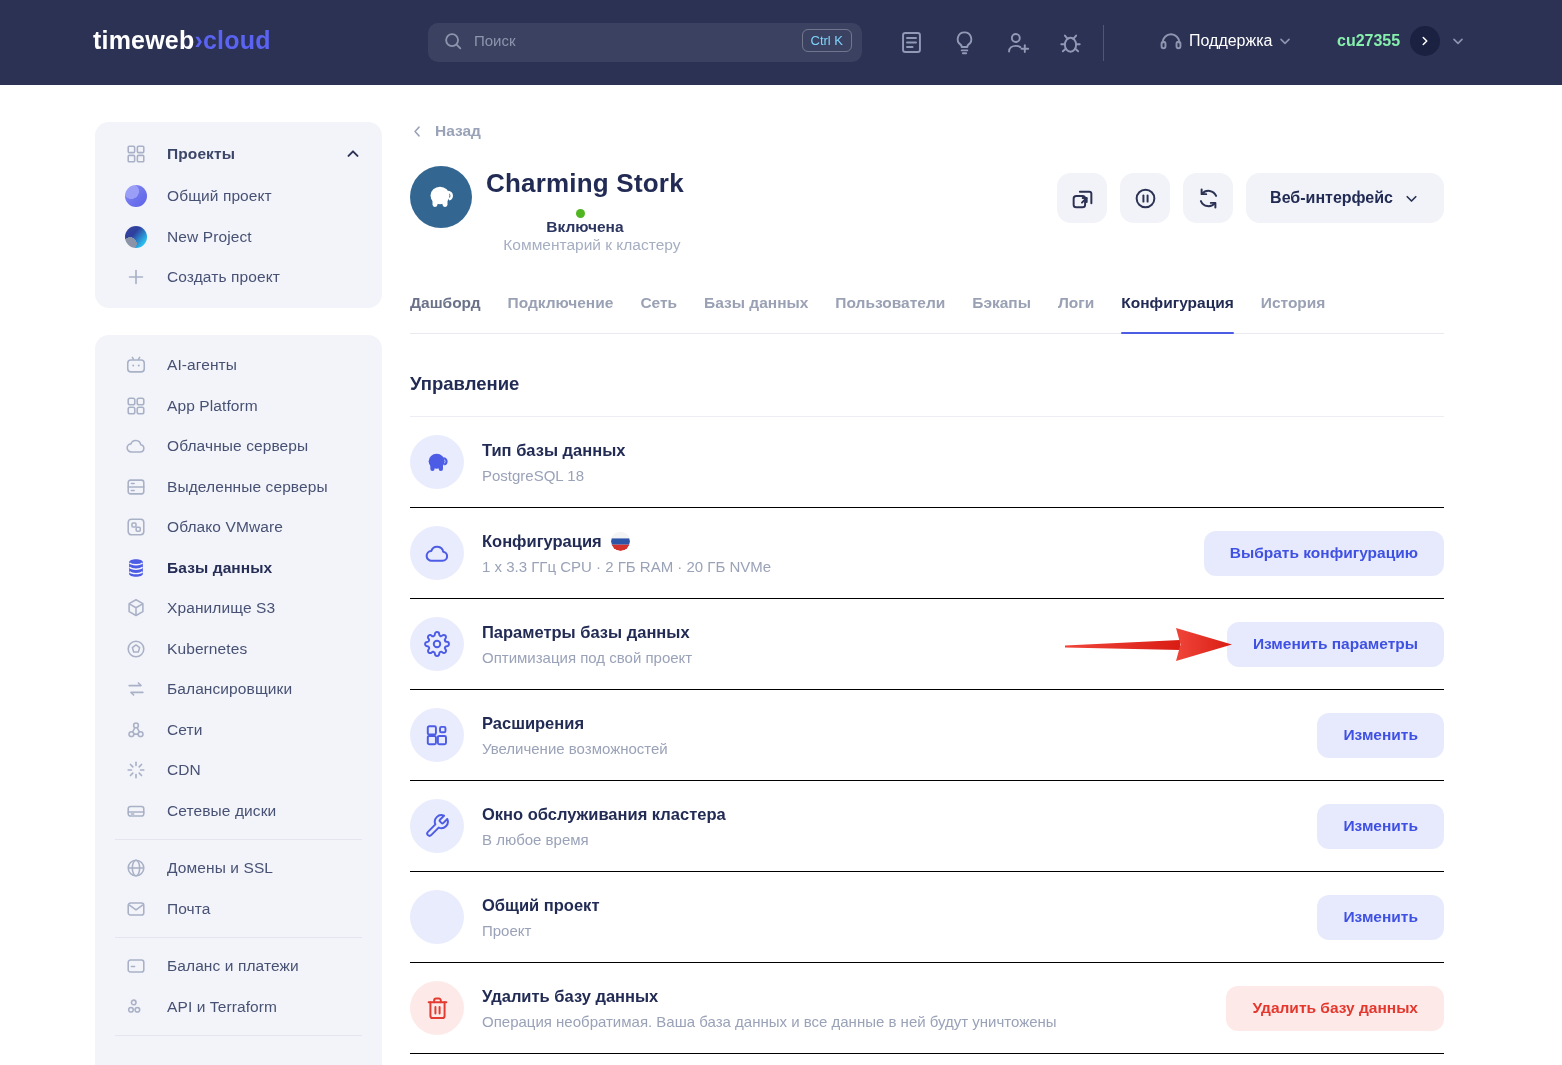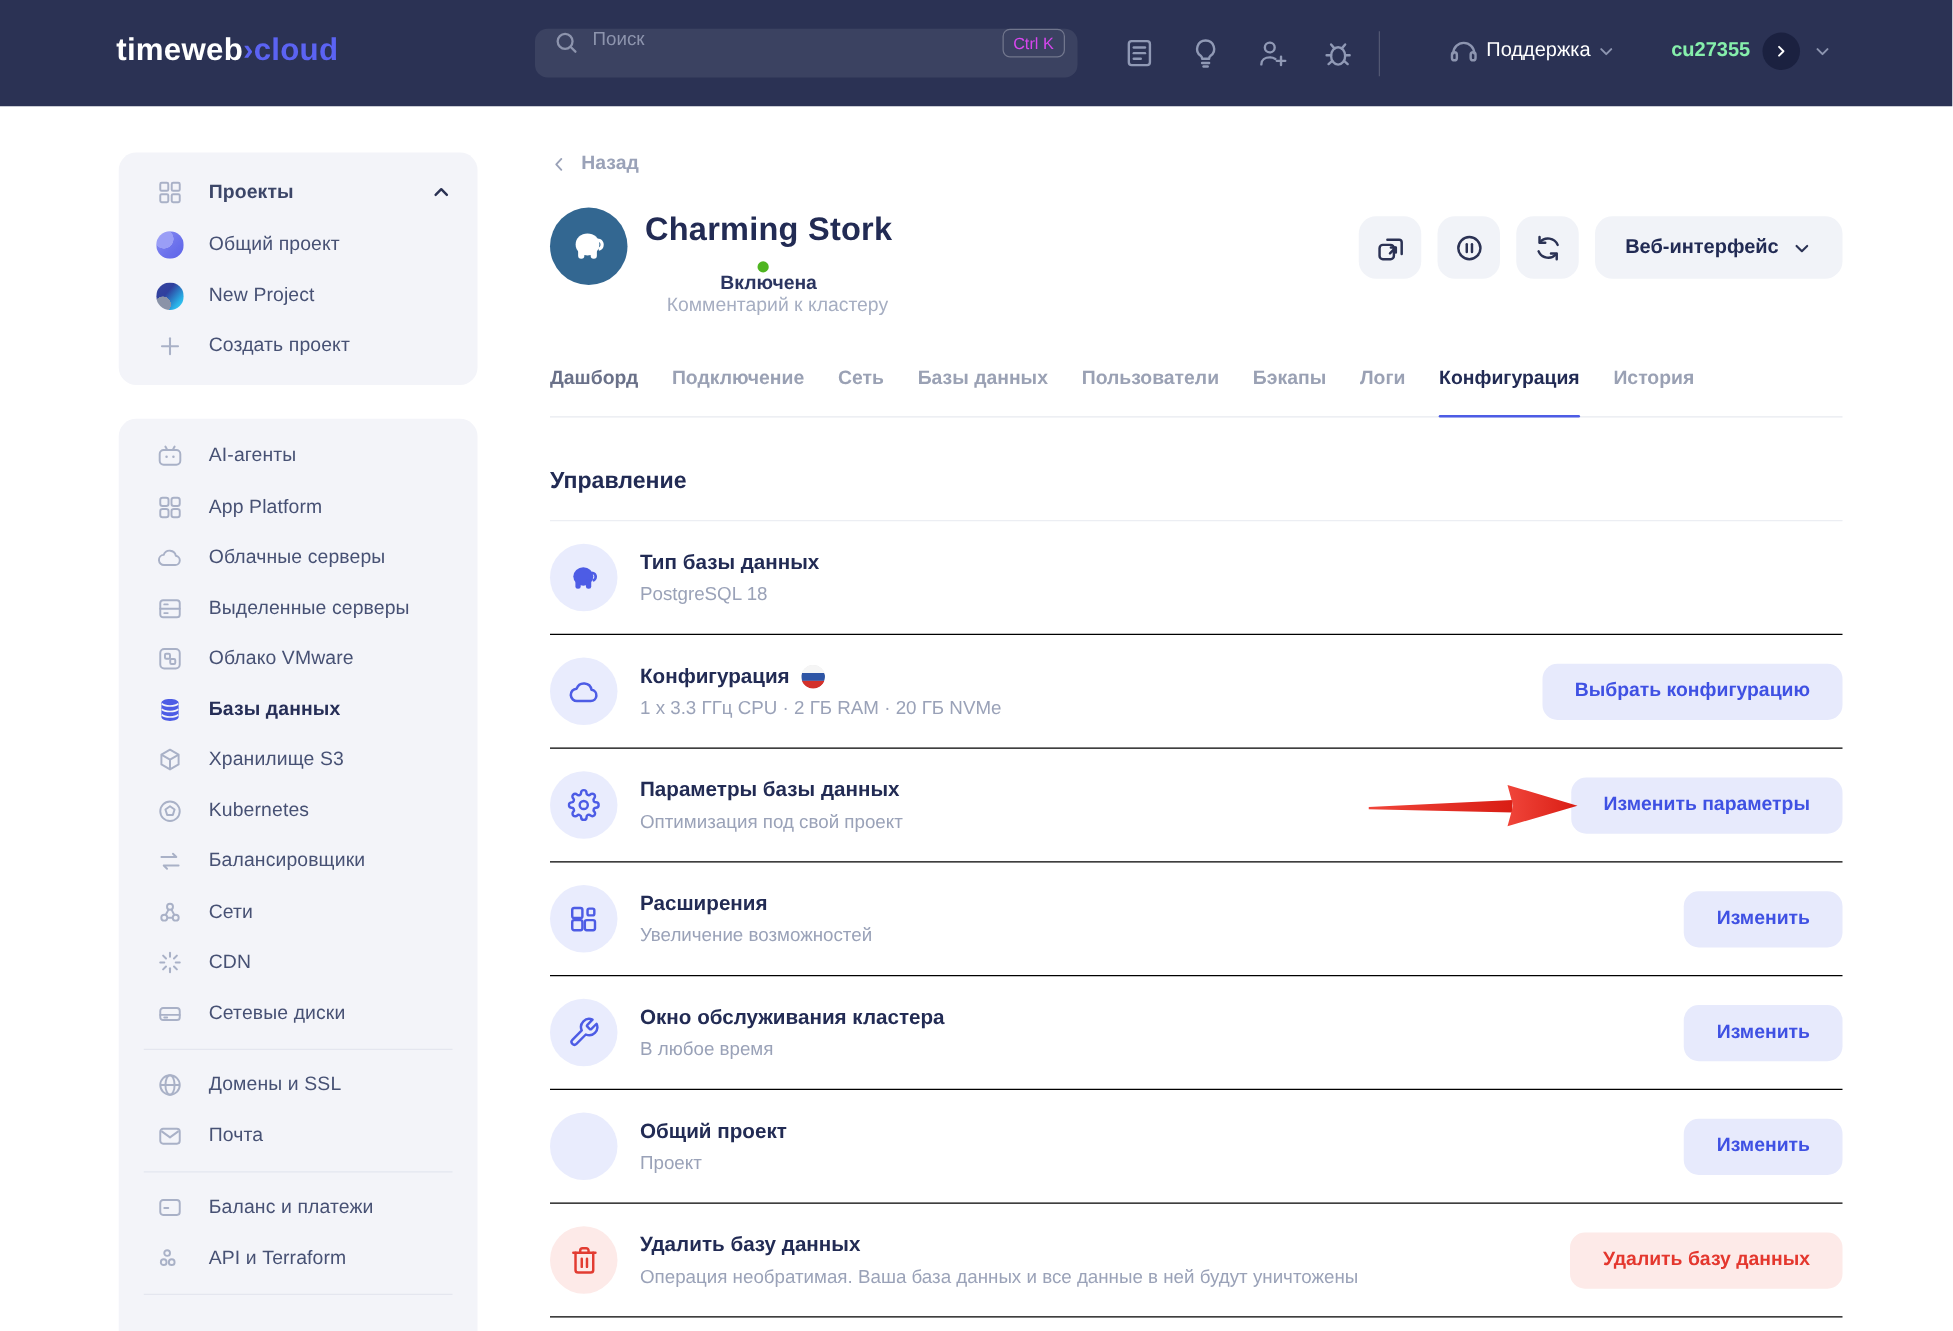--- a/index.html
+++ b/index.html
@@ -9,29 +9,29 @@
     font-family:"Liberation Sans", sans-serif; color:#232b54;
   }
   svg { display:block; }
 
   
   .topbar { position:absolute; left:0; top:0; width:1562px; height:85px; background:#2b3254; }
   .logo { position:absolute; left:93px; top:26px; font-size:25px; font-weight:bold; letter-spacing:.2px; color:#fff; }
   .logo .accent { color:#5b63f2; }
   .searchbox {
     position:absolute; left:428px; top:23px; width:434px; height:39px;
-    background:rgba(255,255,255,.08); border-radius:10px; display:flex; align-items:flex-start; padding:0 10px 4px 14px;
+    background:rgba(255,255,255,.08); border-radius:10px; display:flex; align-items:center; padding:0 10px 4px 14px;
   }
   .searchbox input {
     flex:1; background:transparent; border:none; outline:none; color:#dfe3f0;
     font-size:15px; font-family:"Liberation Sans",sans-serif; margin-left:10px;
   }
   .searchbox input::placeholder { color:#8d94ad; }
   .kbd {
-    color:#d946ef; font-size:13px; border:1px solid rgba(255,255,255,.28); border-radius:6px;
+    color:#7dd3fc; font-size:13px; border:1px solid rgba(255,255,255,.28); border-radius:6px;
     padding:3px 8px; white-space:nowrap;
   }
   .top-icons { position:absolute; left:898px; top:29px; display:flex; gap:26px; align-items:center; }
   .top-icons .ic { width:27px; height:27px; }
   .top-divider { position:absolute; left:1103px; top:25px; width:1px; height:36px; background:rgba(255,255,255,.18); }
   .support { position:absolute; left:1158px; top:28px; display:flex; align-items:center; gap:5px; color:#fff; font-weight:normal; font-size:16px; }
   .account { position:absolute; left:1337px; top:26px; display:flex; align-items:center; gap:10px; color:#86efac; font-weight:bold; font-size:16px; }
   .acct-circle { width:30px; height:30px; border-radius:50%; background:#1b2140; display:flex; align-items:center; justify-content:center; }
 
   
@@ -43,21 +43,21 @@
   .side-item .lbl { font-size:15.5px; color:#475174; font-weight:500; letter-spacing:.1px; }
   .side-item.active .lbl { color:#262e57; font-weight:700; }
   .side-item .spacer { flex:1; }
   .proj-title .lbl { color:#3c4668; font-weight:600; }
   .avatar-sm { width:22px; height:22px; border-radius:50%; margin-right:20px; flex:none; }
   .av-shared { background:radial-gradient(circle at 28% 28%, #9a9ef6 0 34%, transparent 35%), linear-gradient(135deg,#8a8ef3 0%,#6b71ec 60%,#5d63e9 100%); }
   .av-new { background:radial-gradient(circle at 24% 80%, #8a93a8 0 26%, transparent 27%), linear-gradient(130deg,#36459f 0%,#2f3f9e 38%,#28b4e9 78%,#49d4f6 100%); }
   .side-sep { height:1px; background:#e4e6ef; margin:8px 20px; }
 
   
-  .main { position:absolute; left:440px; top:85px; width:1034px; }
+  .main { position:absolute; left:410px; top:85px; width:1034px; }
   .back-row { margin-top:37px; display:flex; align-items:center; gap:10px; color:#9aa2b8; font-size:15.5px; font-weight:600; cursor:pointer; width:90px; }
   .cluster-head { margin-top:26px; display:flex; align-items:flex-start; }
   .pg-avatar { width:62px; height:62px; border-radius:50%; background:#336791; color:#fff; display:flex; align-items:center; justify-content:center; flex:none; }
   .head-texts { margin-left:14px; padding-top:2px; }
   .cluster-name { font-size:26px; font-weight:800; color:#222b54; letter-spacing:.2px; }
   .status-row { margin-top:10px; display:flex; align-items:center; font-size:15.5px;flex-direction:column; }
   .dot { width:9px; height:9px; border-radius:50%; background:#4fb521; margin-right:9px; }
   .status-on { color:#2b3560; font-weight:600; }
   .comment { color:#a6aec2; margin-left:14px; font-weight:500; cursor:pointer; }
   .head-actions { margin-left:auto; display:flex; gap:13px; padding-top:7px; }

